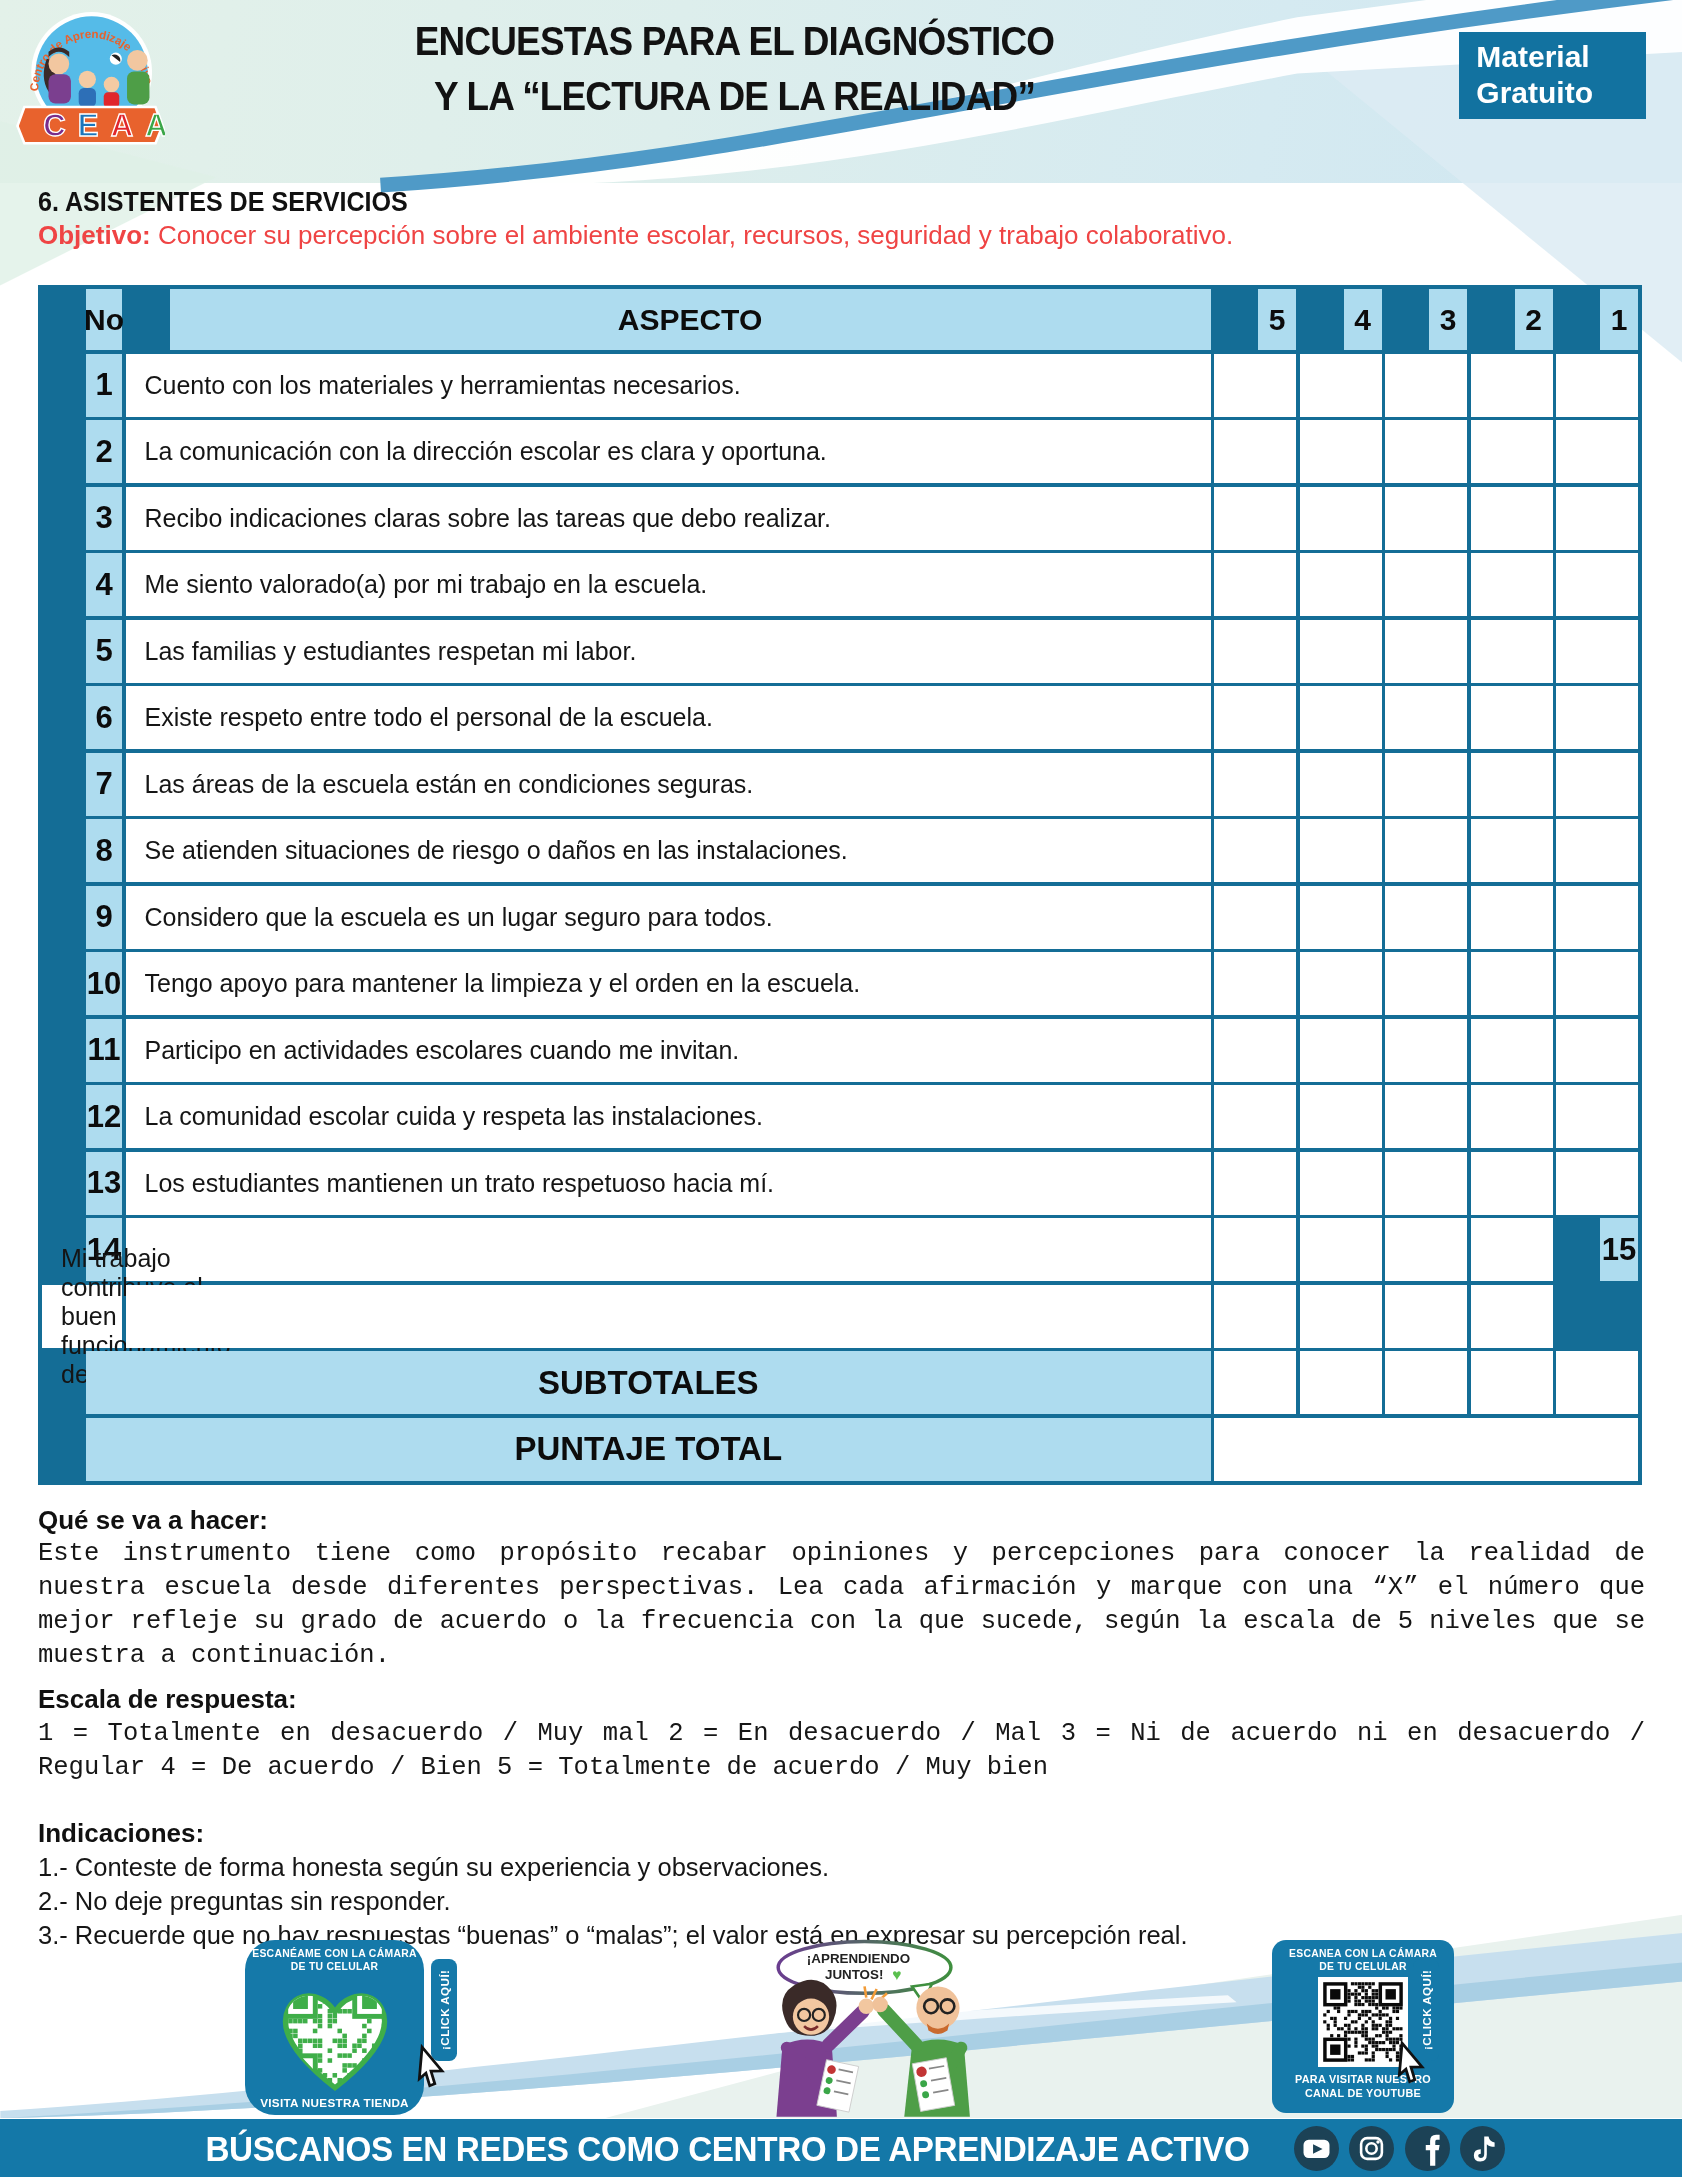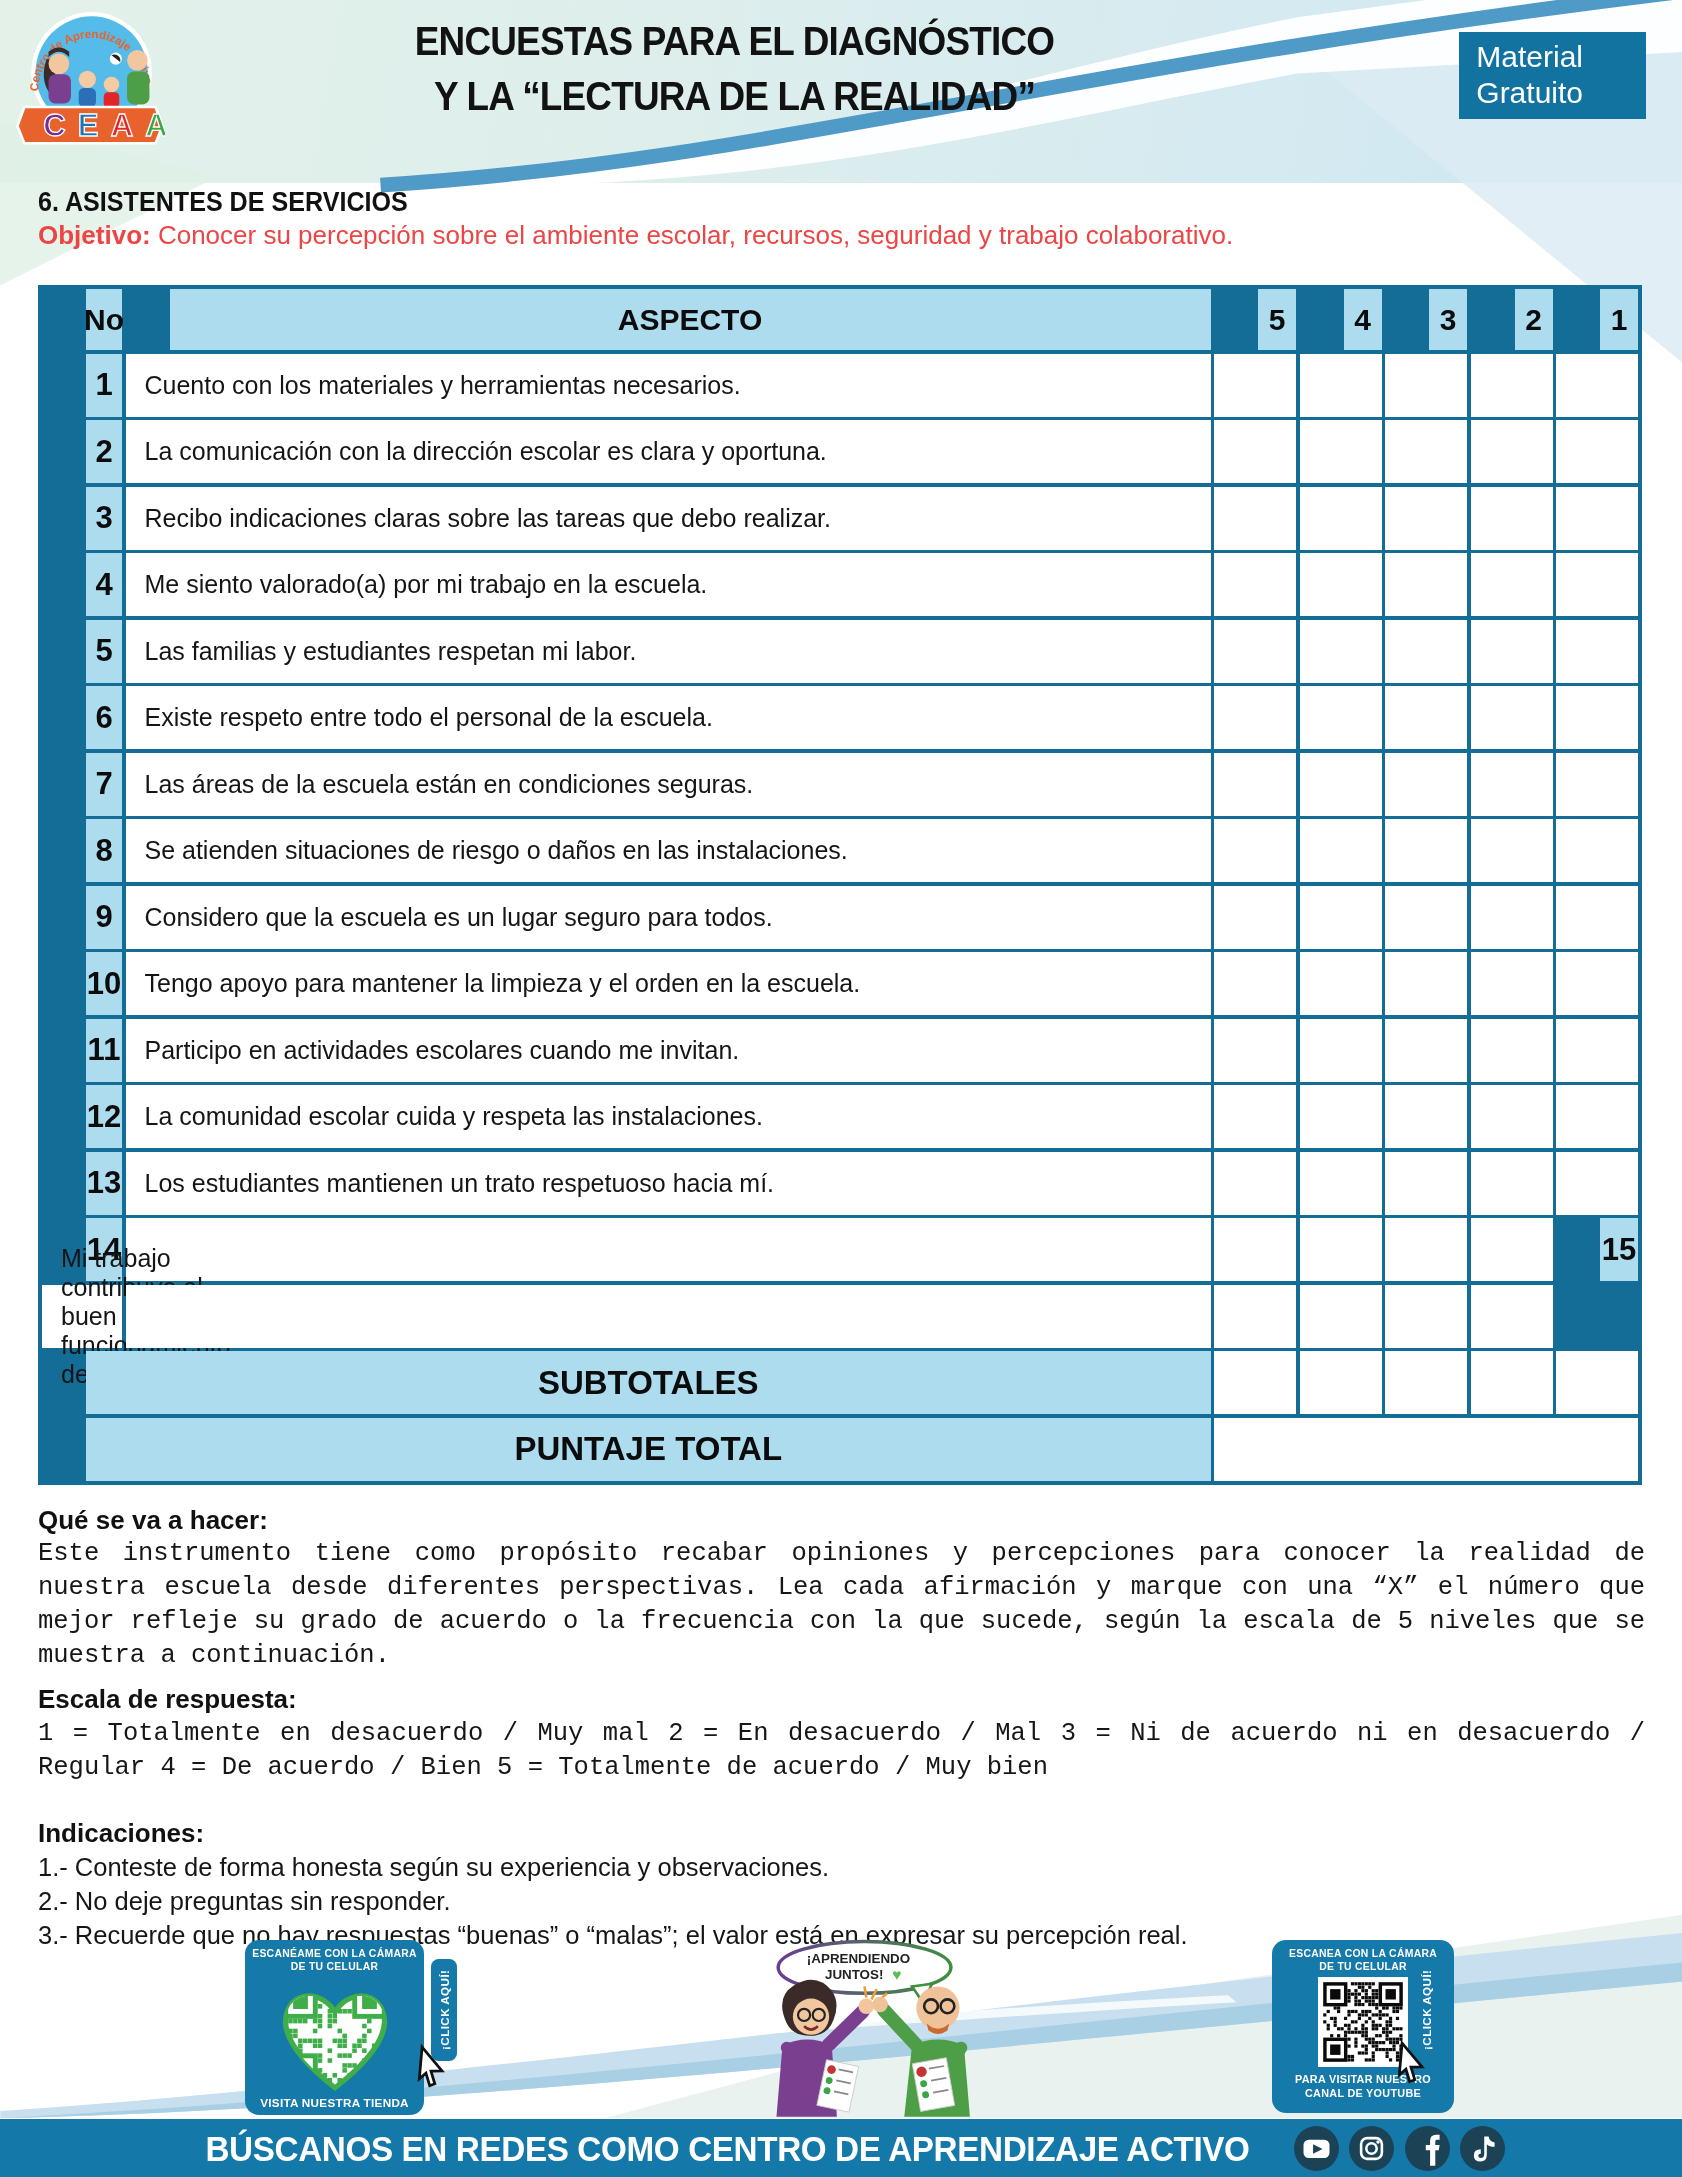--- a/index.html
+++ b/index.html
@@ -8,21 +8,21 @@
   #page{position:relative;width:1683px;height:2177px;background:#fff;}
 
   
   .header-bg{position:absolute;left:0;top:0;width:1683px;height:183px;
     background:linear-gradient(100deg,#e3f1e9 0%,#ddeeec 40%,#d5eaf1 75%,#cfe6f0 100%);}
   .header-svg{position:absolute;left:0;top:0;pointer-events:none;}
   .title-wrap{position:absolute;left:259px;top:14px;width:951px;text-align:center;color:#121212;}
   .title-line{font-size:41px;font-weight:bold;letter-spacing:-0.9px;line-height:55px;
     transform:scaleX(.9);transform-origin:50% 50%;white-space:nowrap;}
   .badge{position:absolute;left:1459px;top:32px;width:187px;height:87px;background:#1272a0;
-    color:#fff;font-weight:normal;font-size:30px;line-height:36px;padding:7px 0 0 17.3px;box-sizing:border-box;}
+    color:#fff;font-weight:bold;font-size:30px;line-height:36px;padding:7px 0 0 17.3px;box-sizing:border-box;}
   .logo{position:absolute;left:14px;top:5.2px;}
 
   
   .sec-title{position:absolute;left:38px;top:187px;font-size:27px;font-weight:bold;color:#111;
     transform:scaleX(.93);transform-origin:0 50%;white-space:nowrap;}
   .objetivo{position:absolute;left:38px;top:220px;font-size:26px;color:#ef4444;white-space:nowrap;}
   .objetivo b{font-weight:bold;}
 
   
   .surv{position:absolute;left:38px;top:285px;background:#146d96;border:4.3px solid #146d96;
@@ -258,21 +258,21 @@
   <div class="tb plain" style="top:1884px;">2.- No deje preguntas sin responder.</div>
   <div class="tb plain" style="top:1918px;">3.- Recuerde que no hay respuestas “buenas” o “malas”; el valor está en expresar su percepción real.</div>
 
   <svg class="footer-svg" width="1683" height="268" viewBox="0 0 1946 310">
     <polygon points="700,310 1946,310 1946,75 1150,190" fill="#e9f2ee"></polygon>
     <path d="M0,302 C500,268 1200,170 1946,96 L1946,152 C1200,222 500,300 0,310 Z" fill="#c7dfee"></path>
     <path d="M0,310 C520,285 1250,195 1946,130 L1946,152 C1200,222 500,300 0,310 Z" fill="#a9cfe4"></path>
     <path d="M180,255 C700,215 1100,185 1420,168 L1430,176 C1100,195 700,228 180,262 Z" fill="#ffffff" opacity="0.8"></path>
   </svg>
 
-  <div class="qr-card" style="left:245px;top:1940px;width:179px;height:175px;">
+  <div class="qr-card" style="left:245px;top:1940px;width:179px;height:175px;border-radius:30px;">
     <div class="t">ESCANÉAME CON LA CÁMARA</div>
     <div class="t">DE TU CELULAR</div>
     <svg width="138" height="119" viewBox="0 0 160 138" style="margin-top:0.9px;">
       <defs>
           <clipPath id="heartclip">
             <path d="M80,132 C34,96 14,64 26,40 C38,18 66,22 80,44 C94,22 122,18 134,40 C146,64 126,96 80,132 Z"></path>
           </clipPath>
         </defs>
       <path d="M80,132 C34,96 14,64 26,40 C38,18 66,22 80,44 C94,22 122,18 134,40 C146,64 126,96 80,132 Z" fill="#ffffff" stroke="#3fae49" stroke-width="6"></path>
       <g id="heartqr" clip-path="url(#heartclip)">

